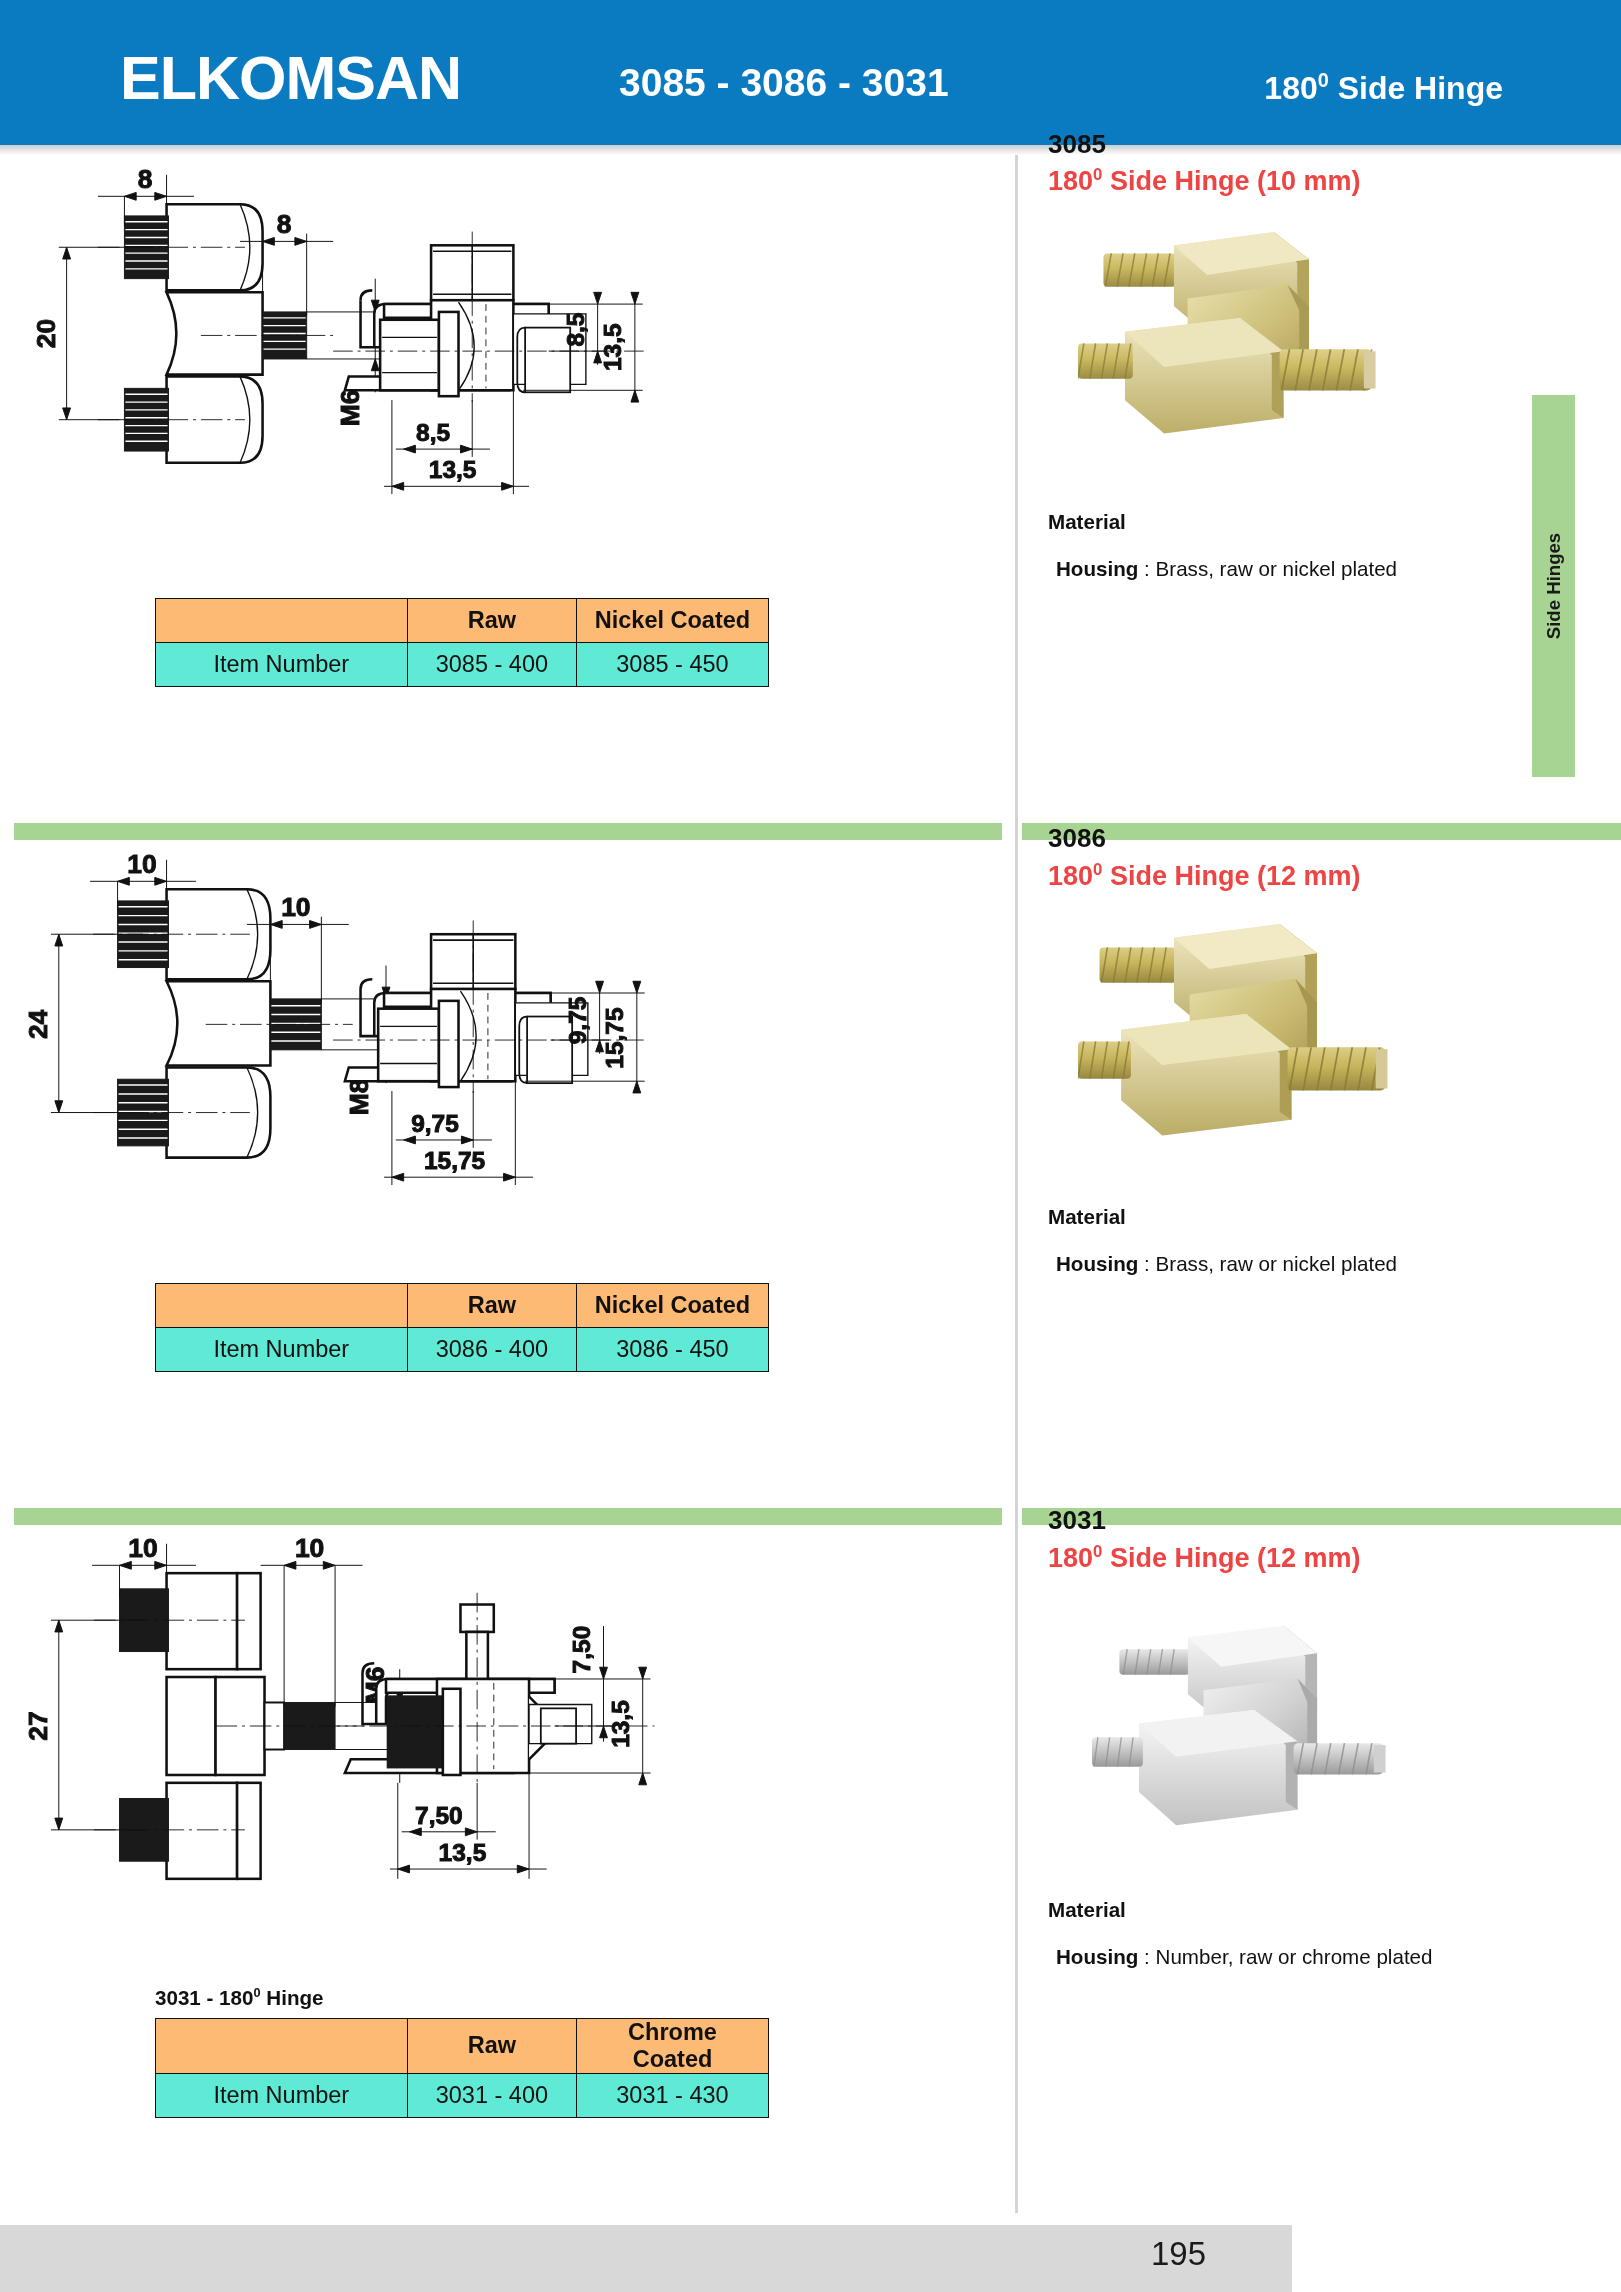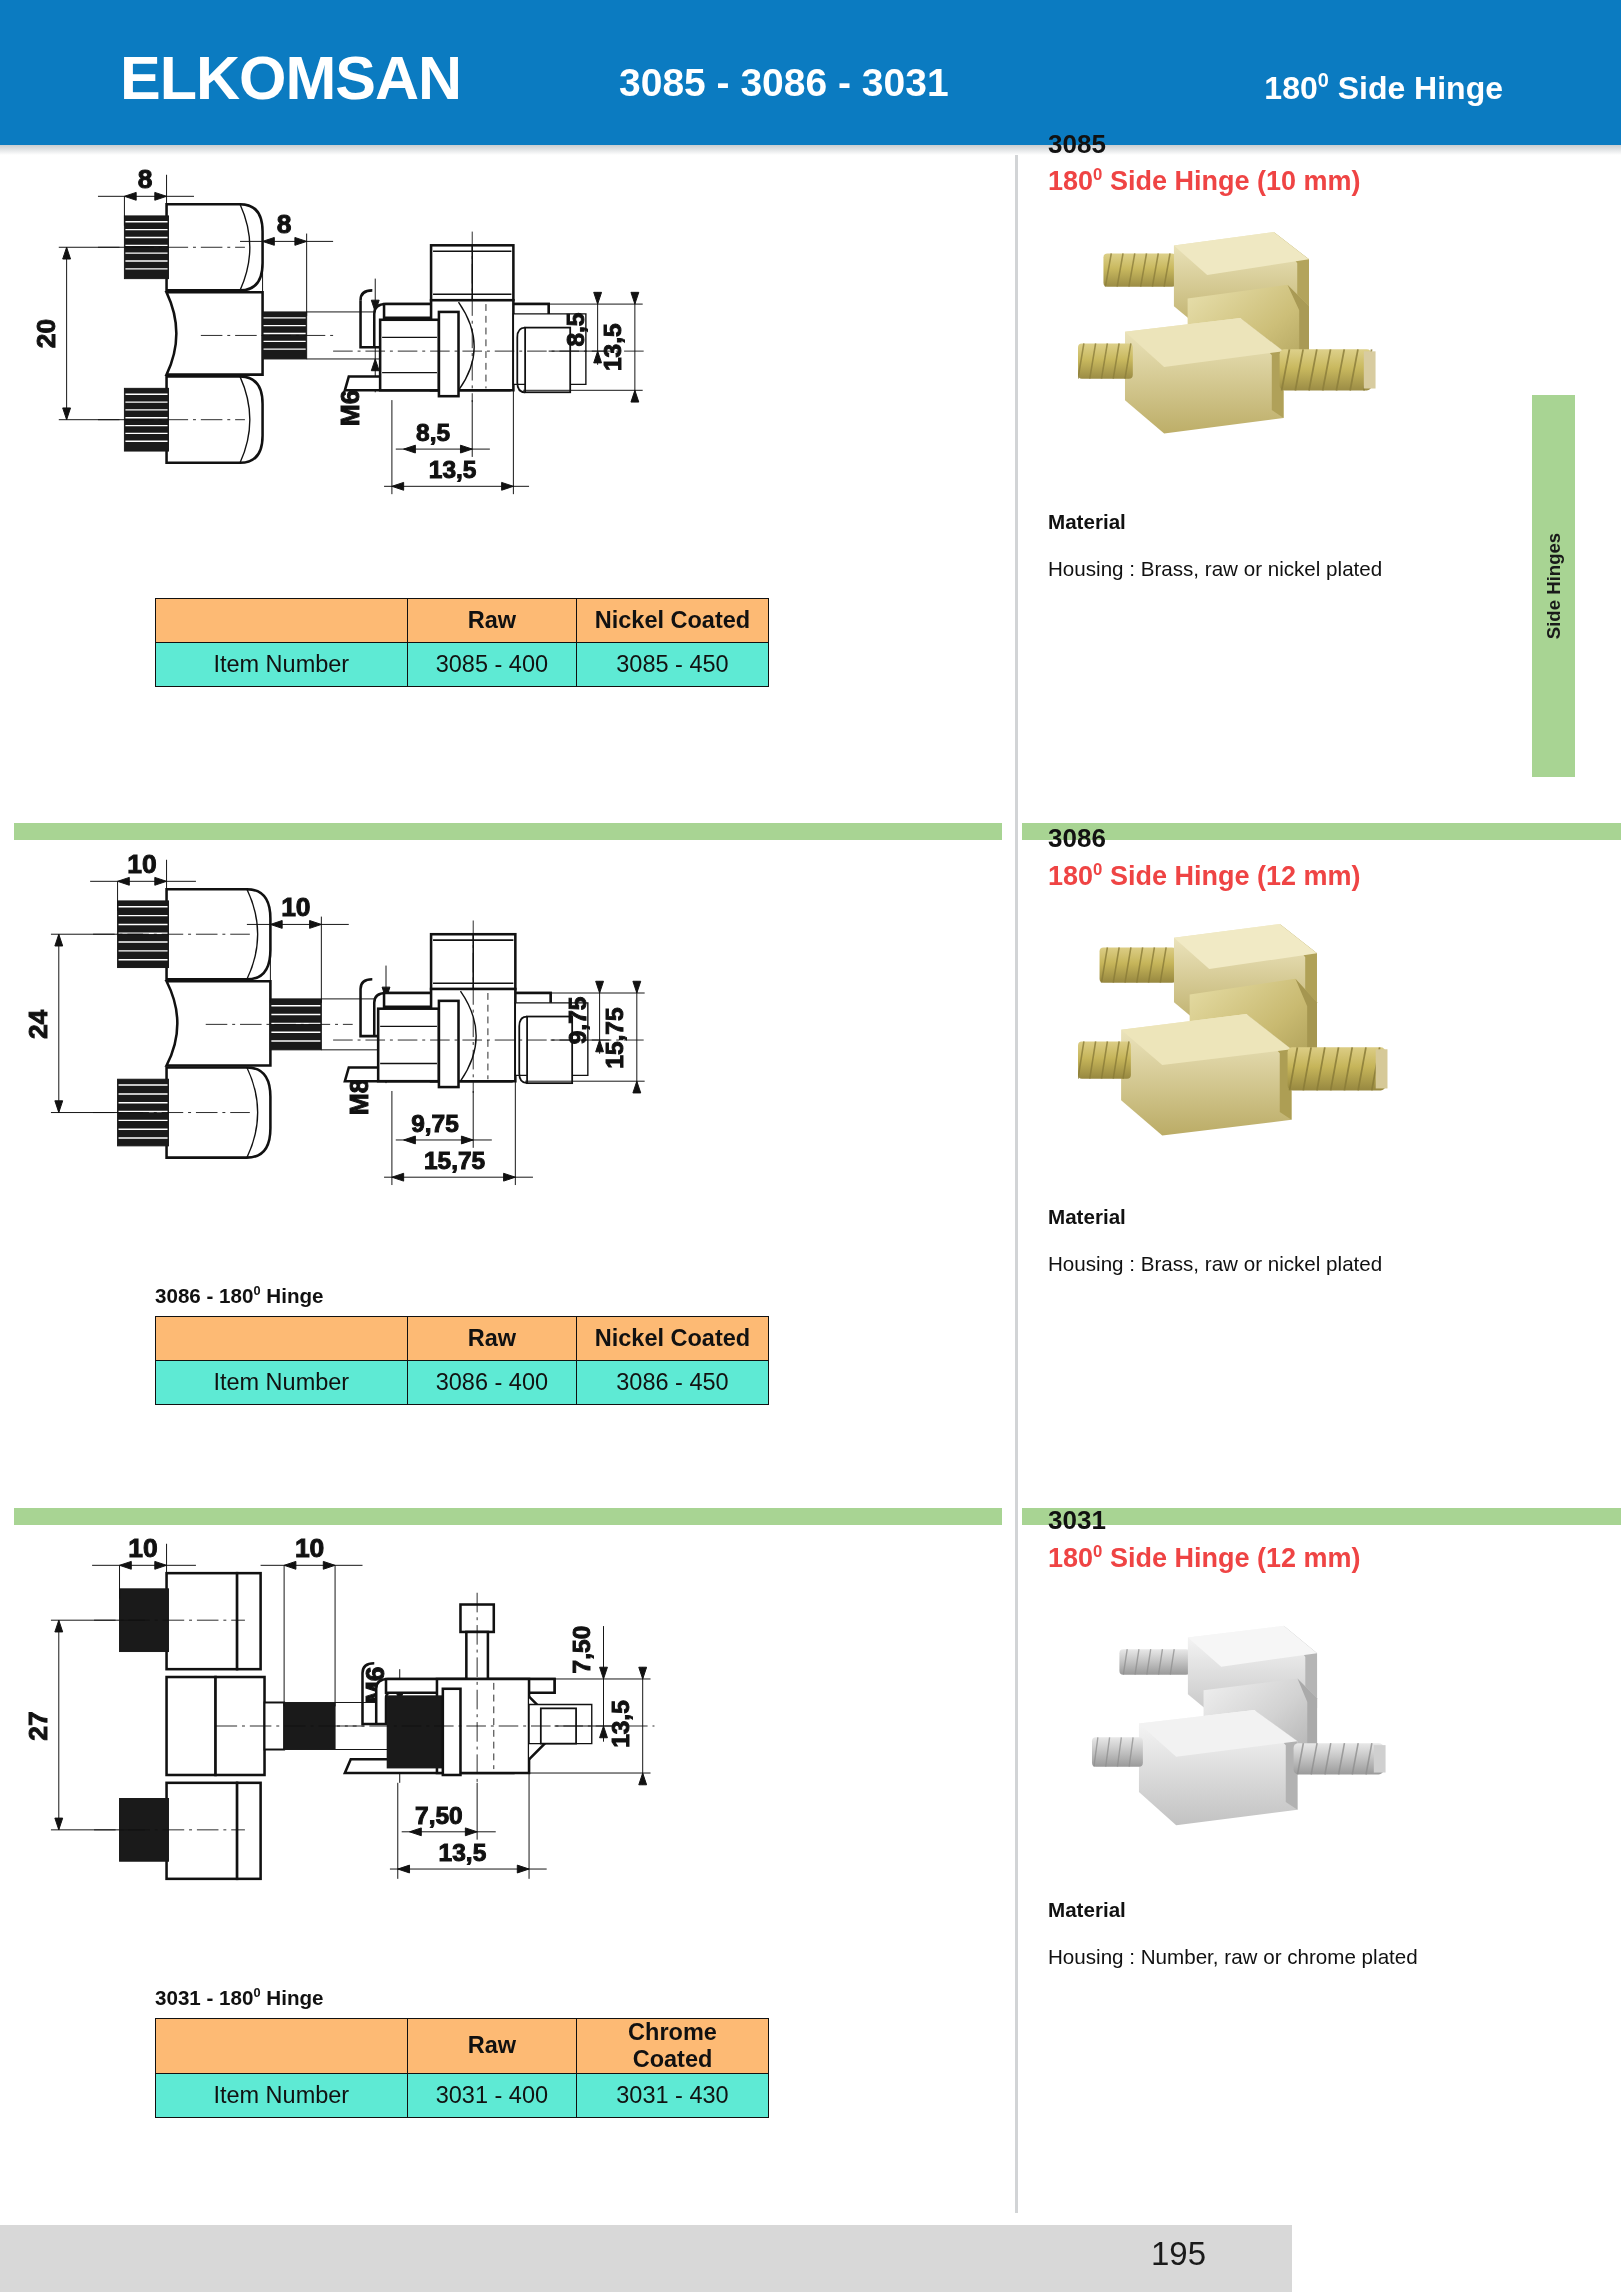--- a/index.html
+++ b/index.html
@@ -121,21 +121,21 @@
     font-size:27px;font-weight:bold;color:#ef4444;white-space:nowrap;
   }
   .mat-title{
     position:absolute;left:29px;
     font-size:20.6px;font-weight:bold;color:#111;
   }
   .mat-line{
     position:absolute;left:29px;
     font-size:20.6px;color:#111;white-space:nowrap;
   }
-  .mat-line b{font-weight:normal;}
+  .mat-line b{font-weight:bold;margin-left:8px;}
 
   .photo{position:absolute;}
 
   
   .footer{
     position:absolute;left:0;top:2225px;width:1292px;height:68px;
     background:#d8d8d8;
   }
   .footer .pno{
     position:absolute;right:86px;top:9.8px;
@@ -550,21 +550,20 @@
           <polygon points="412,306 424,302 424,310" fill="#111"></polygon>
           <polygon points="483,306 471,302 471,310" fill="#111"></polygon>
           <polygon points="400,344 412,340 412,348" fill="#111"></polygon>
           <polygon points="526,344 514,340 514,348" fill="#111"></polygon>
           <text x="444" y="298" font-size="25" font-weight="bold" fill="#111" text-anchor="middle" font-family="Liberation Sans, sans-serif">9,75</text>
           <text x="464" y="336" font-size="25" font-weight="bold" fill="#111" text-anchor="middle" font-family="Liberation Sans, sans-serif">15,75</text>
         </g>
       </svg>
 
       <div class="tbl-wrap" style="left:155px;top:443px;">
-        <div class="tbl-title"><span>3086 - 180</span><sup class="sup">0</sup><span> Hinge</span></div>
         <table class="ptable">
           <thead>
             <tr>
               <th class="c0"></th>
               <th class="c1">Raw</th>
               <th class="c2">Nickel Coated</th>
             </tr>
           </thead>
           <tbody>
             <tr>

